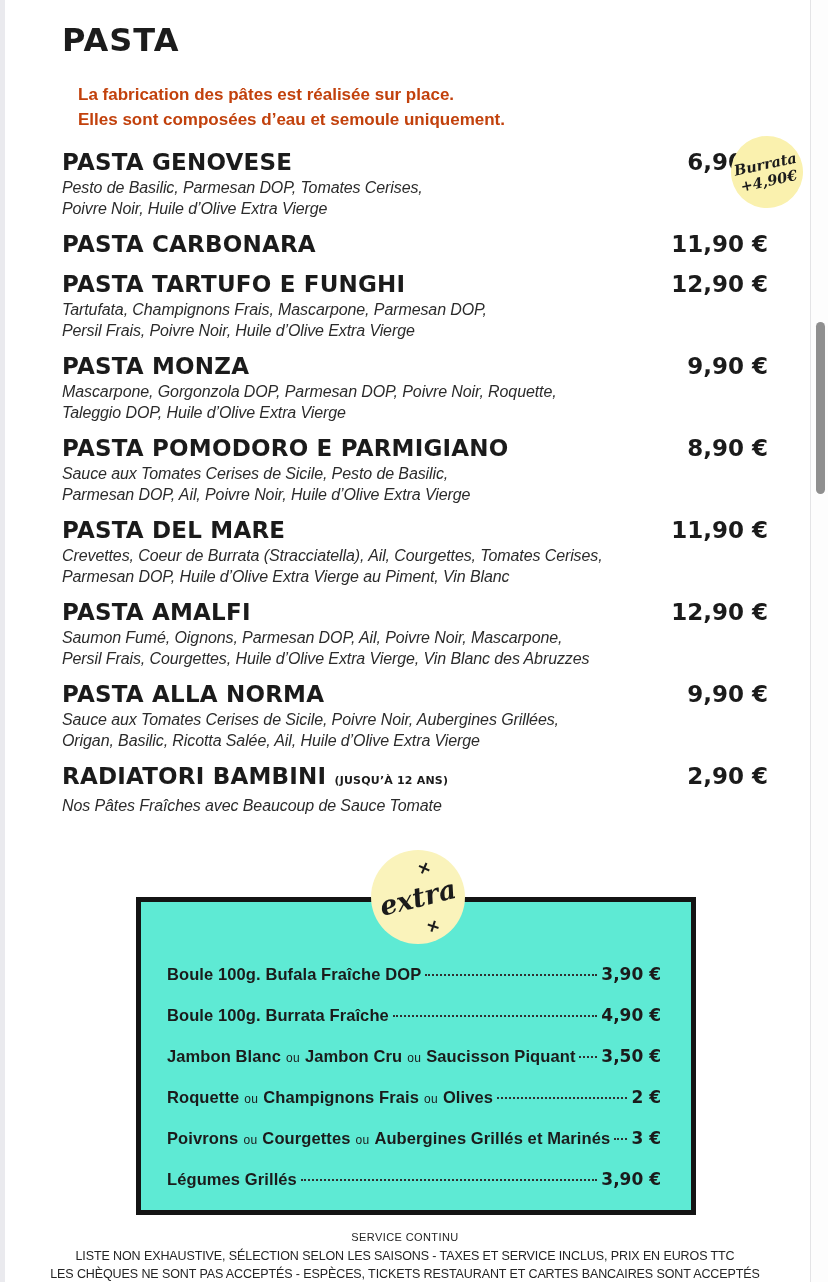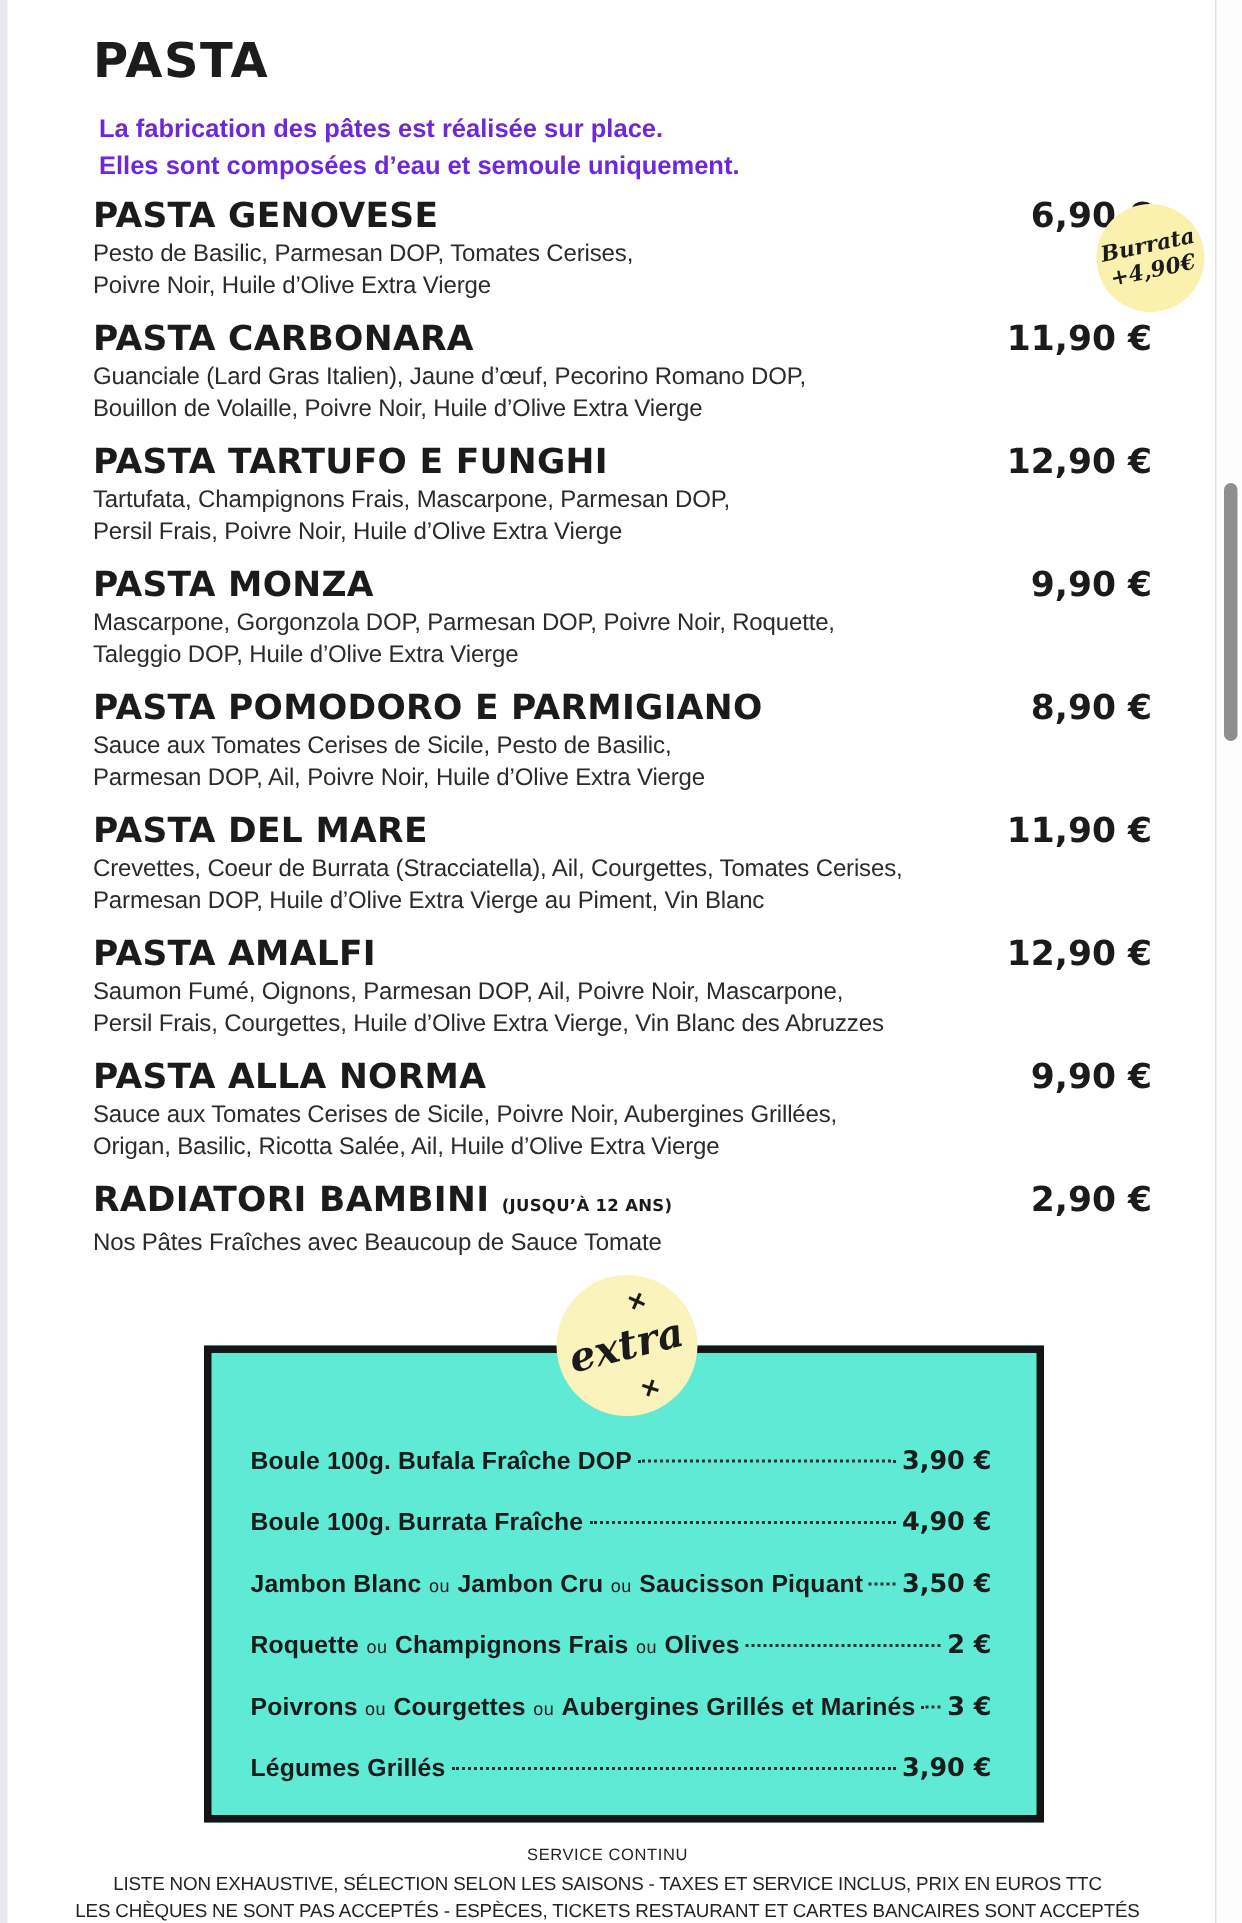--- a/index.html
+++ b/index.html
@@ -11,34 +11,34 @@
   .left-strip{position:absolute;left:0;top:0;width:5px;height:1282px;background:#eaeaee;}
   .scroll-track{position:absolute;right:0;top:0;width:17px;height:1282px;background:#fdfdfd;border-left:1px solid #e4e4e6;}
   .scroll-thumb{position:absolute;right:3px;top:322px;width:9px;height:172px;background:#8f8f8f;border-radius:5px;}
 
   .content{position:absolute;left:62px;width:706px;top:14px;}
   h1.title{
     font-family:"DejaVu Sans","Liberation Sans",sans-serif;
     font-size:32px;line-height:52px;font-weight:bold;letter-spacing:1px;
     margin:0 0 7px 0;color:#1c1c1c;
   }
-  .subtitle{font-size:17px;line-height:25px;font-weight:bold;margin:4px;color:#6d28d9;}
+  .subtitle{font-size:17px;line-height:25px;font-weight:bold;margin:16px;color:#c2410c;}
   .items{margin-top:7px;}
   .item{margin-bottom:11px;position:relative;}
   .item-head{display:flex;justify-content:space-between;align-items:baseline;}
   .item-name{
     font-family:"DejaVu Sans","Liberation Sans",sans-serif;
     font-size:23px;line-height:29px;font-weight:bold;margin:0;letter-spacing:0.2px;
   }
   .item-note{font-size:11px;letter-spacing:0.2px;}
   .item-price{
     font-family:"DejaVu Sans","Liberation Sans",sans-serif;
     font-size:23px;line-height:29px;font-weight:bold;white-space:nowrap;
   }
-  .item-desc{font-size:16px;line-height:21px;font-weight:400;margin:0;color:#2b2b2b;letter-spacing:-0.1px;}
+  .item-desc{font-size:16px;line-height:21px;font-weight:400;margin:0;color:#2b2b2b;letter-spacing:-0.1px;font-style:italic;}
 
   .badge-burrata{
     position:absolute;left:731px;top:136px;width:72px;height:72px;border-radius:50%;
     background:#faf1ae;transform:rotate(-12deg);
     display:flex;flex-direction:column;align-items:center;justify-content:center;
     font-family:"DejaVu Serif","Liberation Serif",serif;
     font-style:italic;font-weight:bold;font-size:14.5px;line-height:17px;color:#1b1b1b;
     z-index:3;
   }
 
@@ -94,24 +94,20 @@
         <span>Pesto de Basilic, Parmesan DOP, Tomates Cerises,</span><br>
         <span>Poivre Noir, Huile d’Olive Extra Vierge</span>
       </p>
     </div>
 
     <div class="item">
       <div class="item-head">
         <h2 class="item-name">PASTA CARBONARA</h2>
         <span class="item-price">11,90 €</span>
       </div>
-      <p class="item-desc">
-        <span>Guanciale (Lard Gras Italien), Jaune d’œuf, Pecorino Romano DOP,</span><br>
-        <span>Bouillon de Volaille, Poivre Noir, Huile d’Olive Extra Vierge</span>
-      </p>
     </div>
 
     <div class="item">
       <div class="item-head">
         <h2 class="item-name">PASTA TARTUFO E FUNGHI</h2>
         <span class="item-price">12,90 €</span>
       </div>
       <p class="item-desc">
         <span>Tartufata, Champignons Frais, Mascarpone, Parmesan DOP,</span><br>
         <span>Persil Frais, Poivre Noir, Huile d’Olive Extra Vierge</span>

